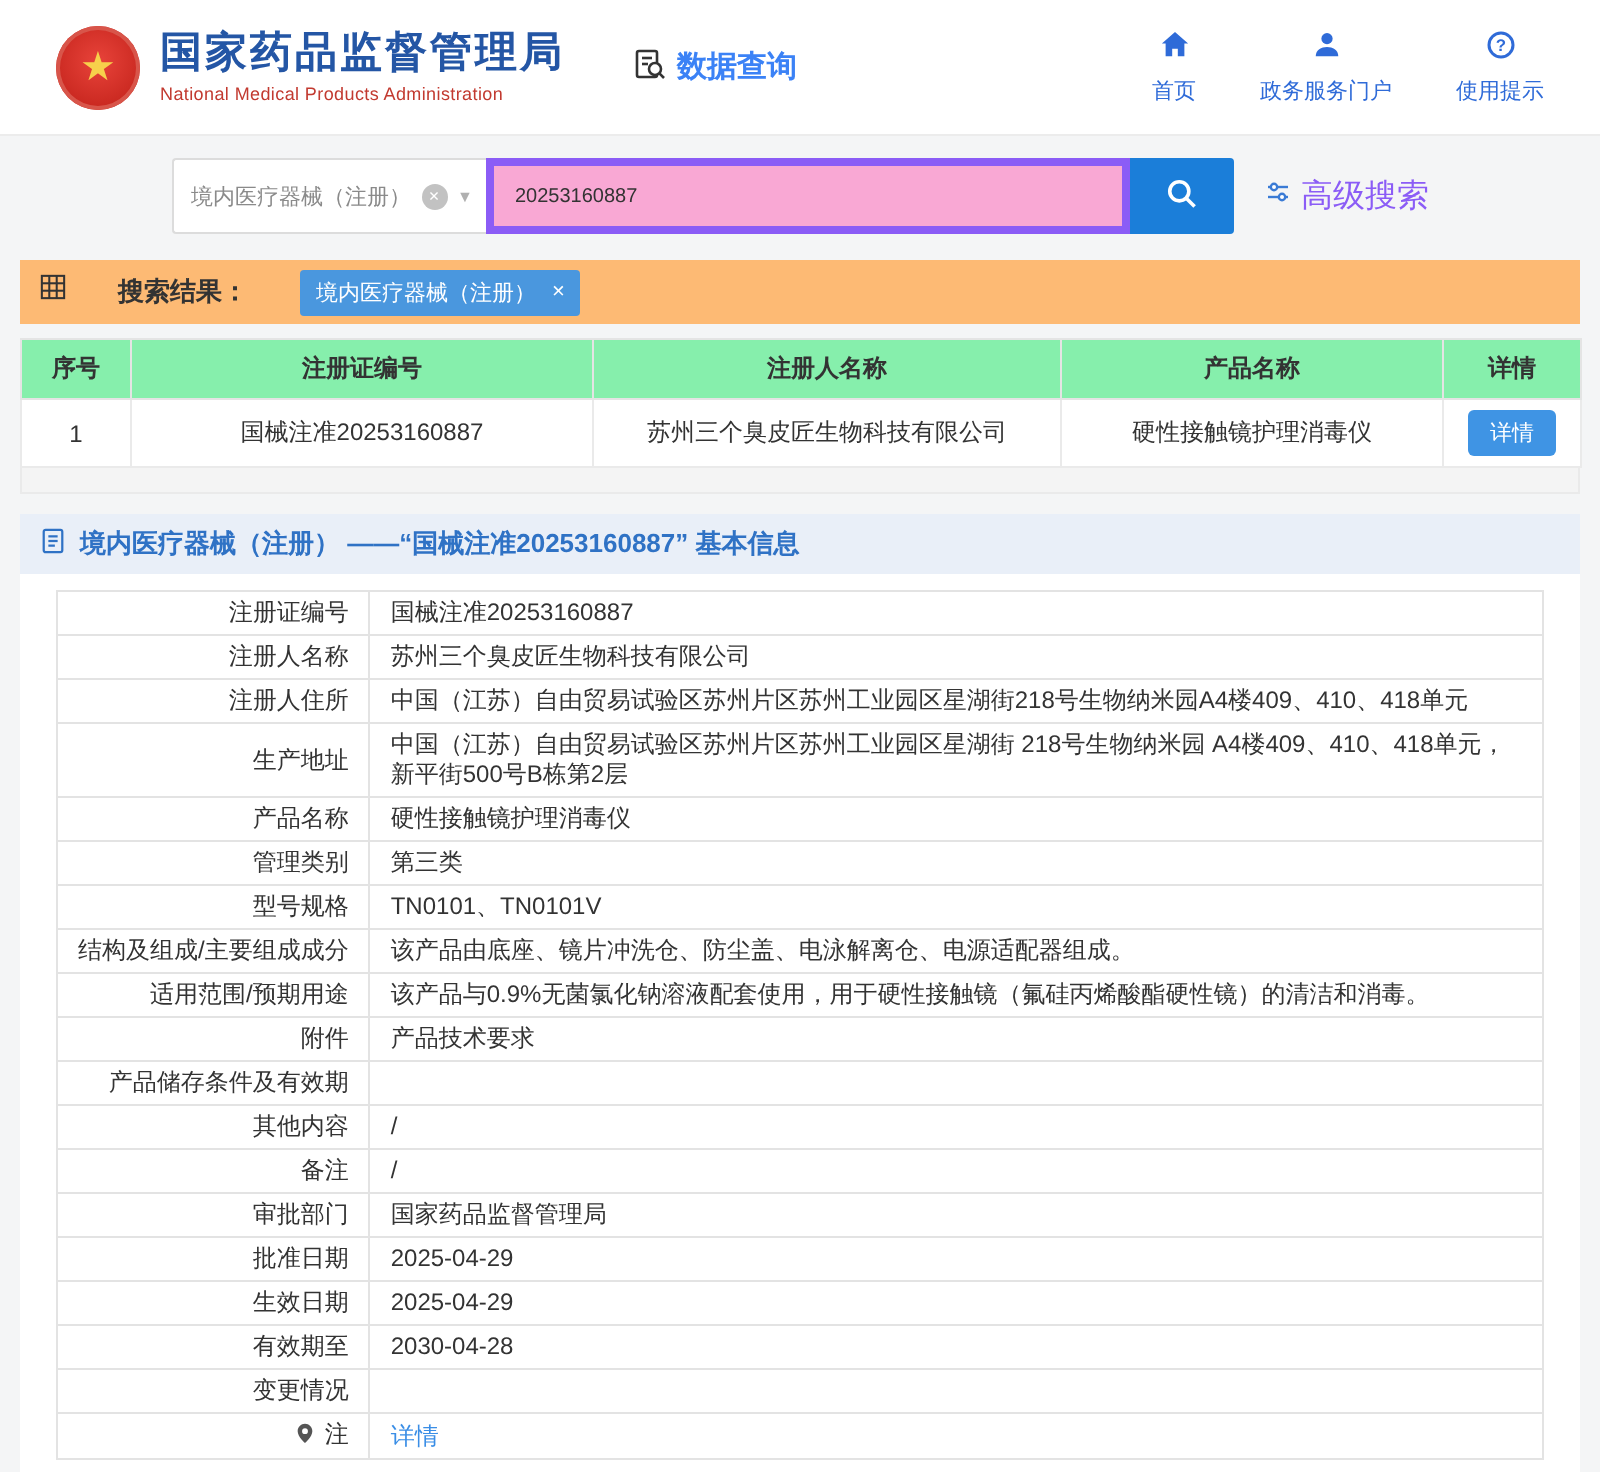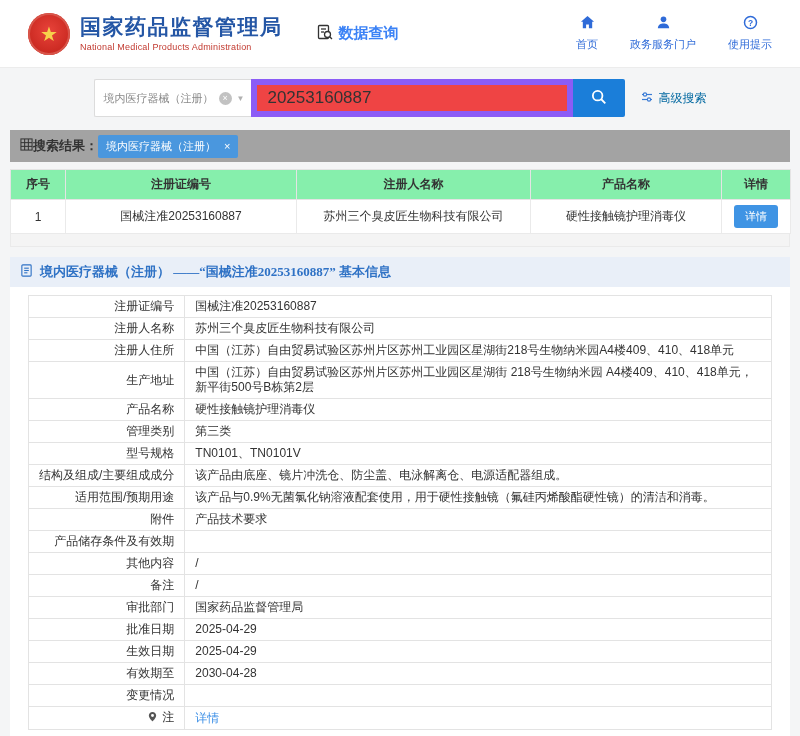--- a/index.html
+++ b/index.html
@@ -36,53 +36,53 @@
     height:38px; background:#fff; border:1px solid #dcdcdc; border-right:none;
     border-radius:2px 0 0 2px; display:flex; align-items:center; gap:5px;
     padding:0 7px 0 9px; font-size:11px; color:#8a8a8a; cursor:pointer; white-space:nowrap;
   }
   .clear-circle {
     width:13px; height:13px; border-radius:50%; background:#c2c2c2; color:#fff;
     font-size:9px; line-height:13px; text-align:center; flex:0 0 auto; cursor:pointer;
   }
   .caret { color:#b0b0b0; font-size:8px; }
   .search-input {
-    height:38px; width:322px; border:6px solid #8b5cf6; background:#ef4444;
-    padding:0 10px; font-size:17px; color:#333; outline:none; border-radius:0;
+    height:38px; width:322px; border:4px solid #8b5cf6; background:#f9a8d4;
+    padding:0 10px; font-size:10px; color:#333; outline:none; border-radius:0;
   }
   .search-btn {
     width:52px; height:38px; background:#1b7ed9; border:none;
     border-radius:0 2px 2px 0; display:flex; align-items:center; justify-content:center; cursor:pointer;
   }
-  .adv-link { display:flex; align-items:center; gap:5px; margin-left:16px; color:#0369a1; font-size:12px; cursor:pointer; white-space:nowrap; }
+  .adv-link { display:flex; align-items:center; gap:5px; margin-left:16px; color:#8b5cf6; font-size:16px; cursor:pointer; white-space:nowrap; }
   
   .results-head {
-    margin:0 10px 7px; background:#a3a3a3; height:32px;
-    display:flex; align-items:center; gap:0; padding:0 10px;
+    margin:0 10px 7px; background:#fdba74; height:32px;
+    display:flex; align-items:center; gap:26px; padding:0 10px;
   }
   .results-label { font-size:13px; font-weight:700; color:#333; }
   .tag {
     background:#4a97de; color:#fff; font-size:11px; padding:4px 8px;
     border-radius:2px; display:inline-flex; align-items:center; gap:8px; cursor:pointer;
   }
   .tag-x { font-size:11px; line-height:1; cursor:pointer; }
   .results-table-wrap { margin:0 10px; background:#fff; }
   table.results { width:100%; border-collapse:collapse; font-size:12px; color:#333; table-layout:fixed; }
   .results th { background:#86efac; border:1px solid #e4e4e4; height:30px; font-weight:700; }
   .results td { border:1px solid #eaeaea; height:34px; text-align:center; overflow:hidden; }
   .detail-btn {
     background:#3f94e4; color:#fff; border:none; border-radius:3px;
     font-size:11px; padding:4px 11px; cursor:pointer;
   }
   .table-footer { height:13px; background:#f4f4f4; border:1px solid #eaeaea; border-top:none; }
   
   .detail-card { margin:10px 10px 0; background:#fff; padding-bottom:10px; }
   .detail-title {
     background:#e9eff8; height:30px; display:flex; align-items:center; gap:7px;
-    padding:0 10px; color:#2f72c5; font-size:13px; font-weight:700;font-family:Liberation Serif, serif;
+    padding:0 10px; color:#2f72c5; font-size:13px; font-weight:700;
   }
   .detail-body-pad { padding:8px 18px 0; }
   table.detail { width:100%; border-collapse:collapse; font-size:12px; color:#333; }
   .detail th {
     width:150px; text-align:right; font-weight:400;
     padding:3px 10px; border:1px solid #e3e3e3; line-height:15px; vertical-align:middle; white-space:nowrap;
   }
   .detail td { text-align:left; padding:3px 10px; border:1px solid #e3e3e3; line-height:15px; vertical-align:middle; }
   .detail td:empty::after { content:"\00a0"; }
   .link { color:#3a8ee6; cursor:pointer; text-decoration:none; }

